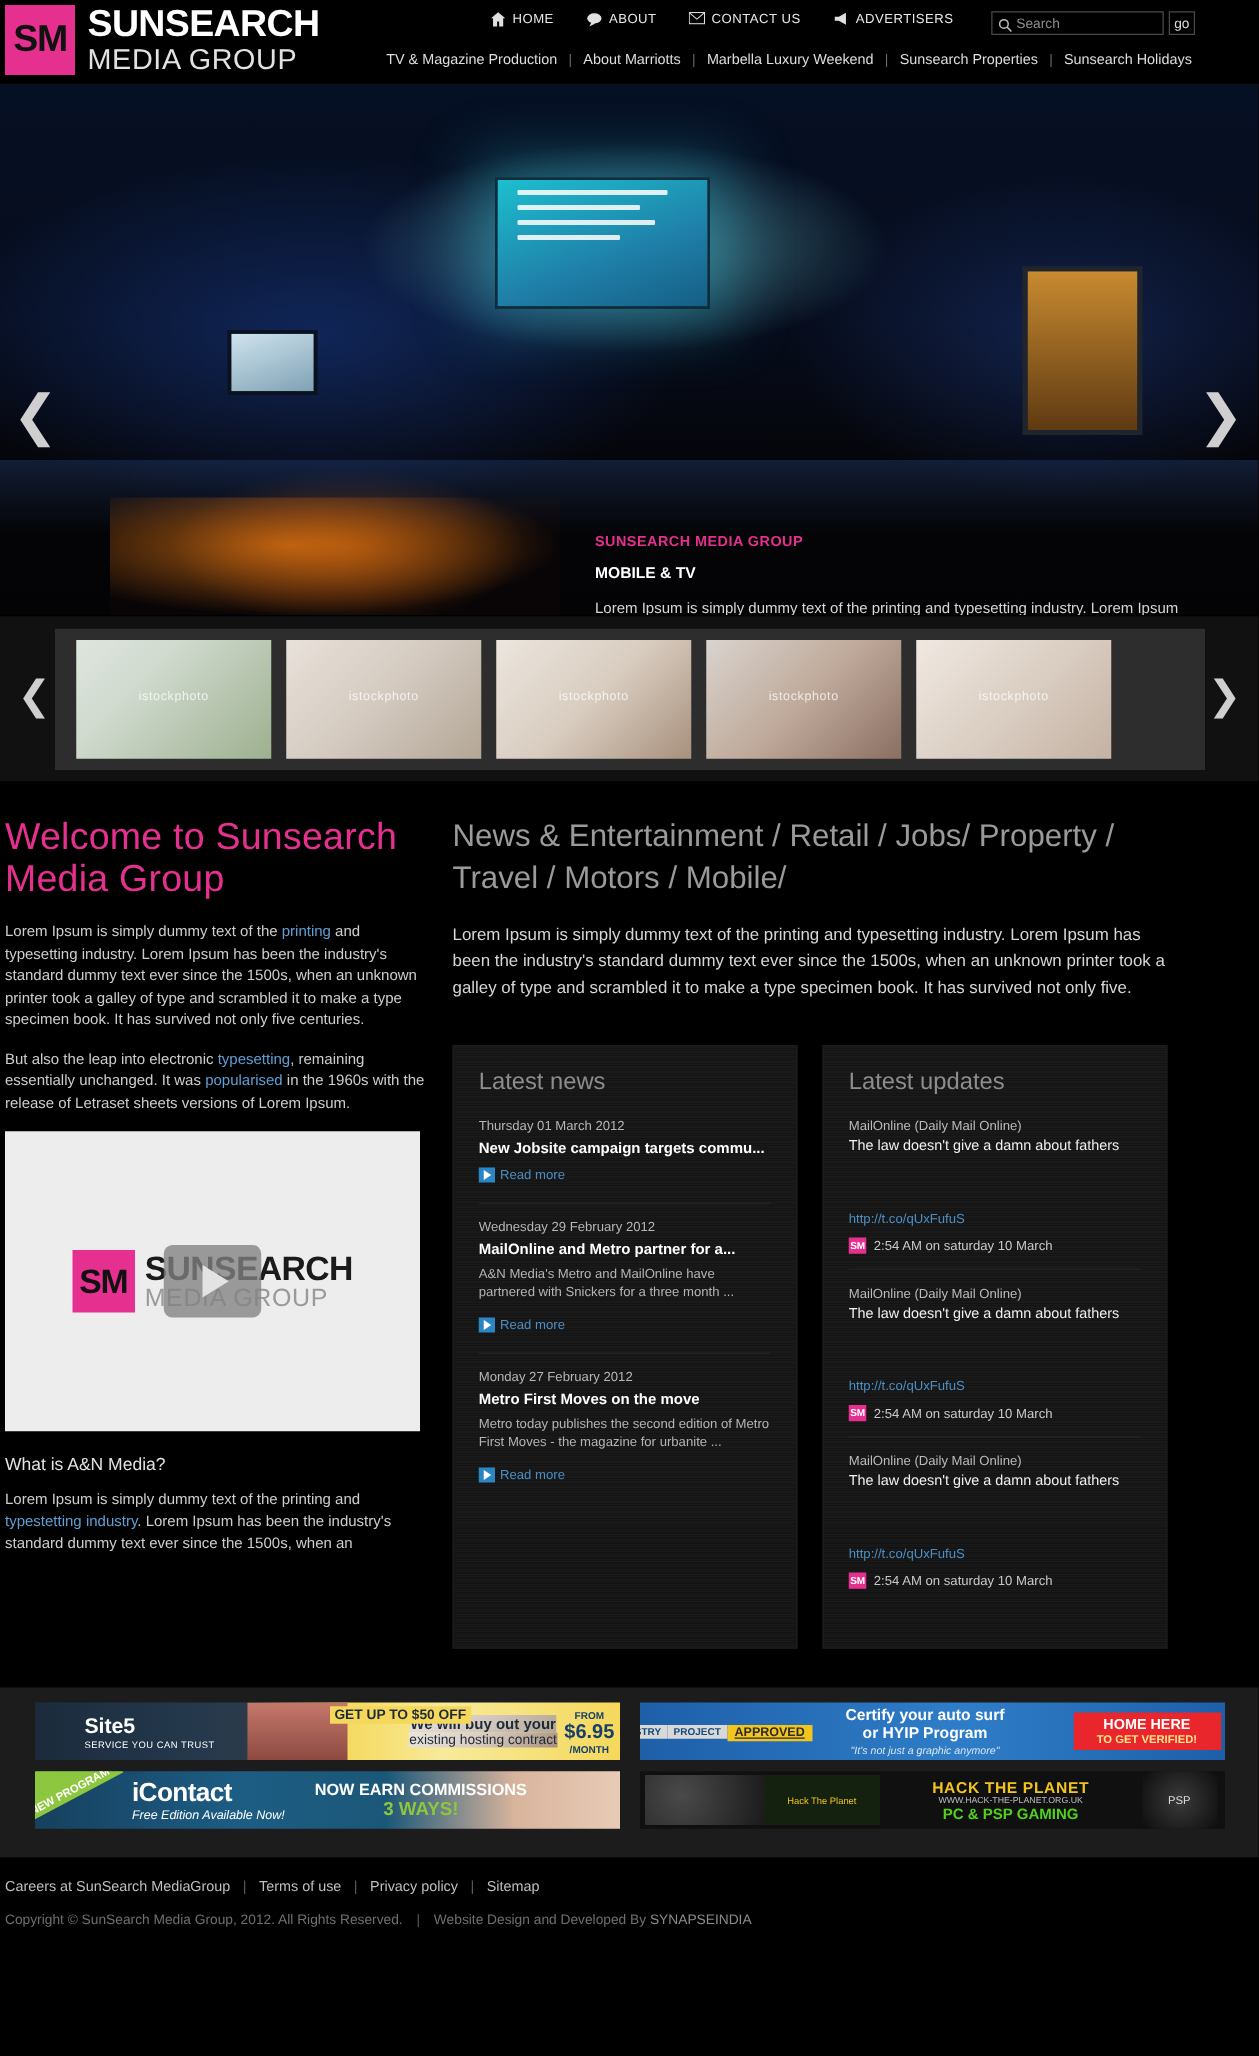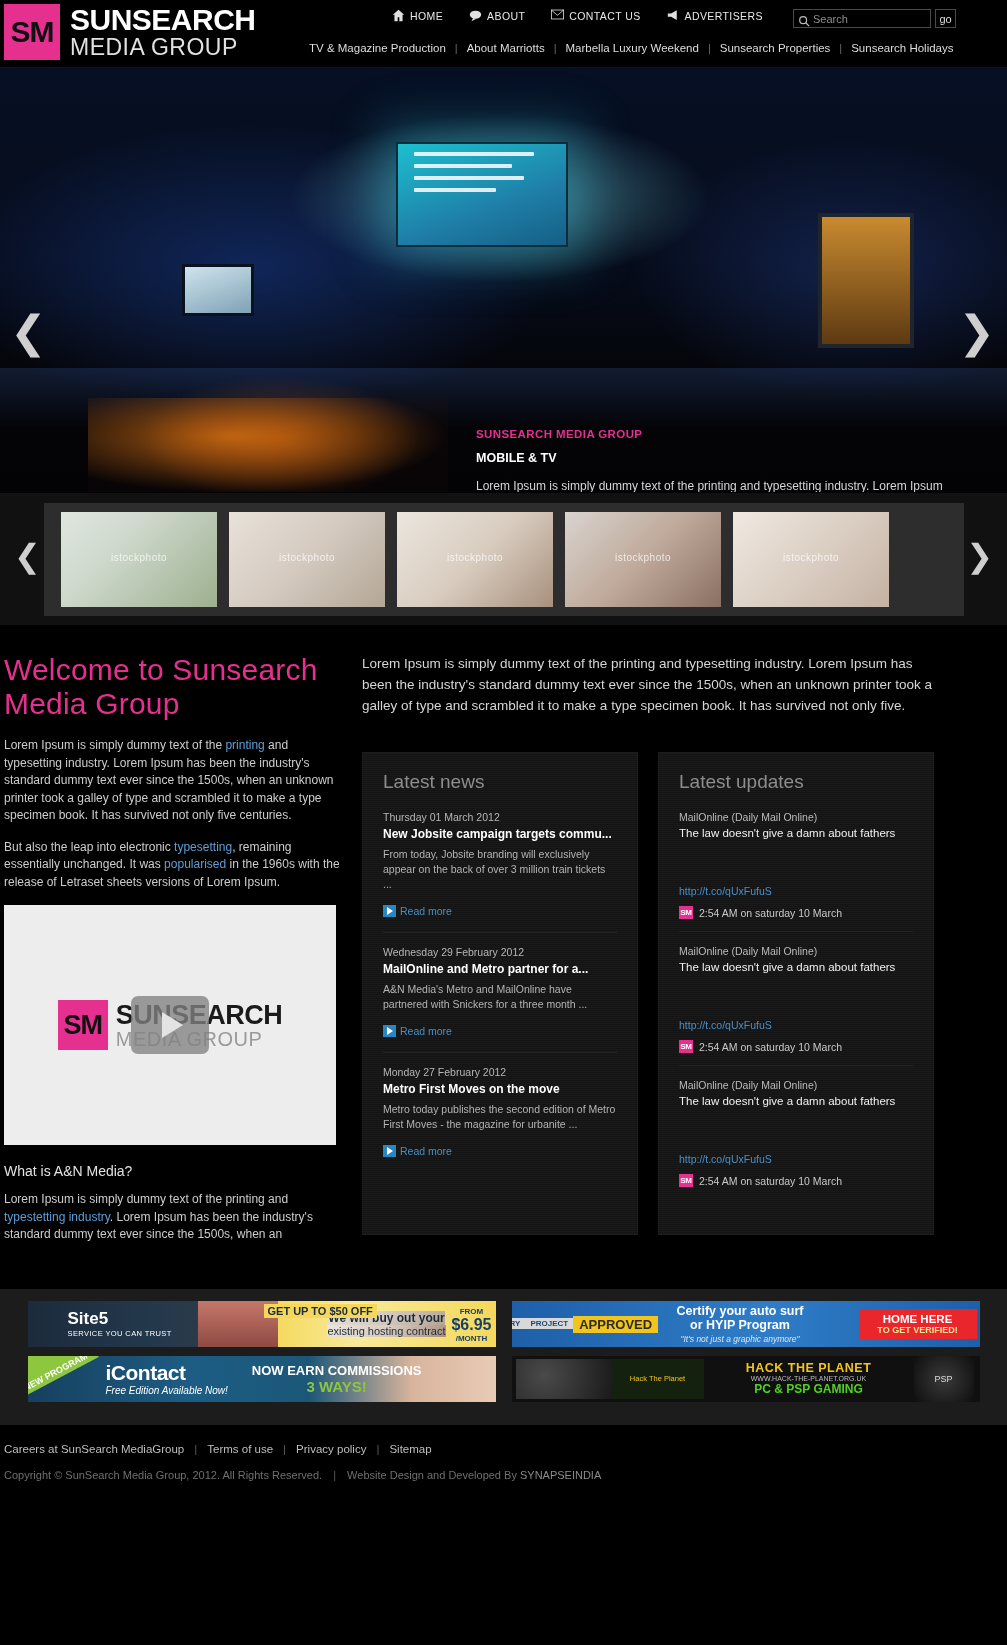--- a/index.html
+++ b/index.html
@@ -35,21 +35,21 @@
   .logo-word .l2 {
     display: block; font-size: 23px; color: #e2e2e2; letter-spacing: 0.5px;
     margin-top: 1px; font-weight: 300;
   }
 
   .topnav {
     position: absolute; left: 392px; top: 9px;
     display: flex; align-items: center; gap: 0px;
   }
   .topnav a {
-    display: flex; align-items: center; gap: 5px;
+    display: flex; align-items: flex-start; gap: 5px;
     color: #e9e9e9; text-decoration: none;
     font-size: 10.5px; letter-spacing: 0.4px;
     margin-right: 26px; white-space: nowrap;
   }
   .topnav a .ic { display: inline-block; width: 13px; height: 13px; }
   .searchbox {
     position: absolute; left: 793px; top: 9px;
     width: 138px; height: 19px;
     border: 1px solid #4a4a4a; background: #000;
     display: flex; align-items: center; padding: 0 4px;
@@ -276,21 +276,21 @@
   .ad-site5 .p3 .t2 { font-size: 12px; font-weight: bold; }
   .ad-site5 .p3 .t3 { font-size: 11px; }
   .ad-site5 .pr { position:absolute; right:4px; top:6px; text-align:center; color:#16406b;}
   .ad-site5 .pr .a { font-size: 8px; font-weight:bold;}
   .ad-site5 .pr .b { font-size: 16px; font-weight:bold;}
   .ad-site5 .off { position:absolute; left:236px; top:3px; background:#f5d85b; color:#1d2a38; font-size:11px; font-weight:bold; padding:1px 4px;}
 
   .ad-hyip { background: linear-gradient(90deg,#1e5fa8 0%, #2f7dc8 55%, #1e5fa8 100%); display:flex; align-items:center; }
   .ad-hyip .lft { width: 110px; display:flex; flex-direction:row; align-items:center; justify-content:center; }
   .ad-hyip .lft .b1 { background:#d8d8d8; color:#174a7c; font-size:8px; font-weight:bold; padding:1px 5px; }
-  .ad-hyip .lft .b2 { background:#f2c41e; color:#2b2b2b; font-size:13px; font-weight:bold; padding:1px 6px; margin-top:2px;}
+  .ad-hyip .lft .b2 { background:#f2c41e; color:#2b2b2b; font-size:10px; font-weight:bold; padding:1px 6px; margin-top:2px;text-decoration:underline;}
   .ad-hyip .mid { flex:1; color:#fff; text-align:center; }
   .ad-hyip .mid .m1 { font-size: 12.5px; font-weight:bold; }
   .ad-hyip .mid .m2 { font-size: 12.5px; font-weight:bold; }
   .ad-hyip .mid .m3 { font-size: 8.5px; font-style: italic; color:#d7e6f5; margin-top:2px;}
   .ad-hyip .rgt { width: 118px; background:#e8262b; color:#fff; text-align:center; padding:4px 0; margin-right:3px;}
   .ad-hyip .rgt .r1 { font-size: 11.5px; font-weight:bold; }
   .ad-hyip .rgt .r2 { font-size: 9px; color:#ffe58a; font-weight:bold; }
 
   .ad-icontact { background: linear-gradient(90deg,#16405e 0%, #1d5d84 35%, #1b5778 60%, #d8b49c 82%, #e8cbb6 100%); display:flex; align-items:center; }
   .ad-icontact .corner {
@@ -462,31 +462,31 @@
         <div class="play-btn">
             <div class="tri"></div>
           </div>
       </div>
 
       <h3 class="sub">What is A&amp;N Media?</h3>
       <p><span>Lorem Ipsum is simply dummy text of the printing and </span><a class="inline-link" href="#">typestetting industry</a><span>. Lorem Ipsum has been the industry's standard dummy text ever since the 1500s, when an</span></p>
     </div>
 
     <div class="col-right">
+      <h2 class="rtitle">News &amp; Entertainment / Retail / Jobs/ Property / Travel / Motors / Mobile/</h2>
       <p class="lead">Lorem Ipsum is simply dummy text of the printing and typesetting industry. Lorem Ipsum has been the industry's standard dummy text ever since the 1500s, when an unknown printer took a galley of type and scrambled it to make a type specimen book. It has survived not only five.</p>
 
       <div class="panels">
 
         <div class="panel">
           <h4>Latest news</h4>
 
           <div class="news-item">
             <div class="news-date">Thursday 01 March 2012</div>
             <div class="news-head">New Jobsite campaign targets commu...</div>
-            <div class="news-body">From today, Jobsite branding will exclusively appear on the back of over 3 million train tickets ...</div>
             <div class="read-more">
               <span class="pico">
                   <i></i>
                 </span>
               <span>Read more</span>
             </div>
           </div>
 
           <div class="news-item">
             <div class="news-date">Wednesday 29 February 2012</div>

